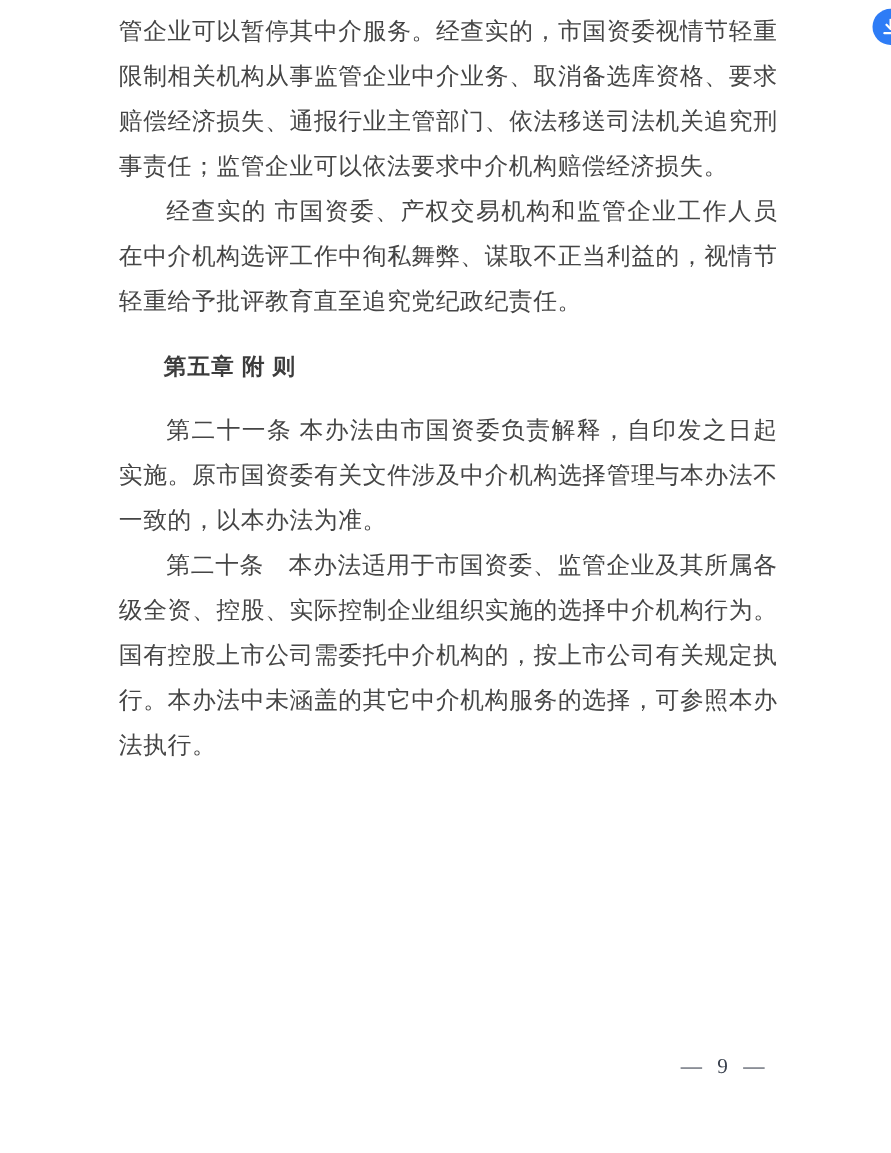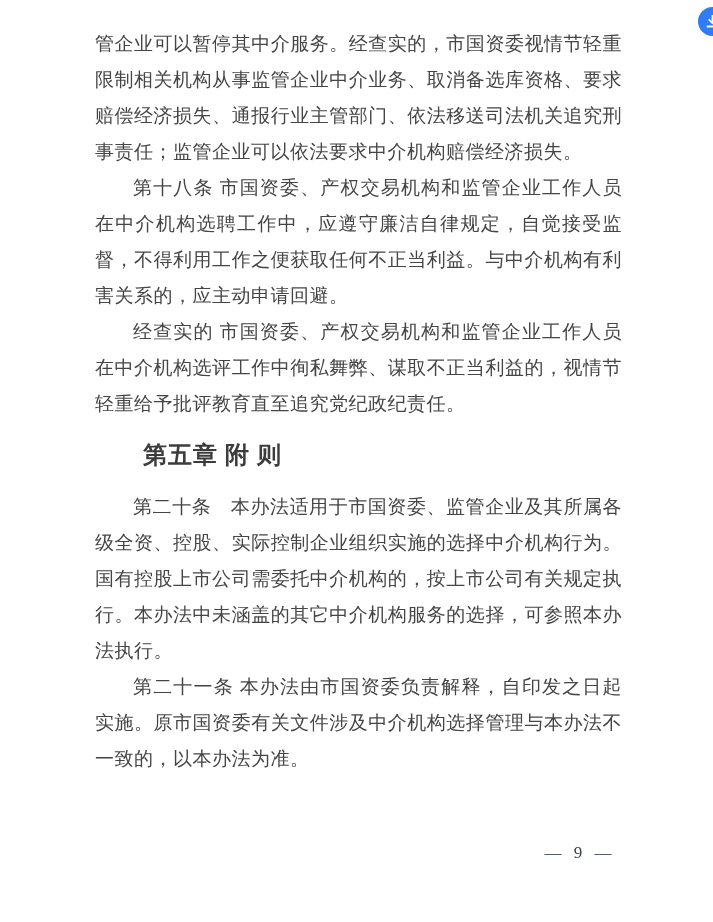--- a/index.html
+++ b/index.html
@@ -14,39 +14,39 @@
     position: relative;
     width: 713px;
     height: 922px;
     background: #ffffff;
     font-family: "Liberation Serif", "DejaVu Serif", serif;
     color: #454545;
   }
   .content {
     position: absolute;
     left: 95px;
-    top: 26px;
+    top: 8px;
     width: 527px;
   }
   .content p {
     margin: 0;
     font-size: 19px;
     line-height: 36px;
     text-align: justify;
     text-justify: inter-character;
     letter-spacing: 0.5px;
     color: #454545;
   }
   .content p.ind {
     text-indent: 2em;
   }
   .chapter {
     margin: 15px 0 16px 0;
     padding-left: 2em;
-    font-size: 24px;
+    font-size: 18px;
     line-height: 36px;
     font-weight: bold;
     color: #3c3c3c;
     letter-spacing: 1px;
   }
   .footer {
     position: absolute;
     left: 505px;
     top: 843px;
     width: 150px;
@@ -85,22 +85,21 @@
       <svg viewBox="0 0 13 13" width="13" height="13" xmlns="http://www.w3.org/2000/svg">
         <path d="M6.5 0.5 L6.5 7.5" stroke="#ffffff" stroke-width="1.8" fill="none" stroke-linecap="round"></path>
         <path d="M3.2 4.8 L6.5 8.2 L9.8 4.8" stroke="#ffffff" stroke-width="1.8" fill="none" stroke-linecap="round" stroke-linejoin="round"></path>
         <path d="M1.5 11.5 L11.5 11.5" stroke="#ffffff" stroke-width="1.8" fill="none" stroke-linecap="round"></path>
       </svg>
     </span>
   </div>
 
   <div class="content">
     <p class="cont">管企业可以暂停其中介服务。经查实的，市国资委视情节轻重限制相关机构从事监管企业中介业务、取消备选库资格、要求赔偿经济损失、通报行业主管部门、依法移送司法机关追究刑事责任；监管企业可以依法要求中介机构赔偿经济损失。</p>
-    <p class="ind">第十八条 市国资委、产权交易机构和监管企业工作人员在中介机构选聘工作中，应遵守廉洁自律规定，自觉接受监督，不得利用工作之便获取任何不正当利益。与中介机构有利害关系的，应主动申请回避。</p>
     <p class="ind">经查实的 市国资委、产权交易机构和监管企业工作人员在中介机构选评工作中徇私舞弊、谋取不正当利益的，视情节轻重给予批评教育直至追究党纪政纪责任。</p>
     <h2 class="chapter">第五章 附 则</h2>
+    <p class="ind">第二十一条 本办法由市国资委负责解释，自印发之日起实施。原市国资委有关文件涉及中介机构选择管理与本办法不一致的，以本办法为准。</p>
     <p class="ind">第二十条　本办法适用于市国资委、监管企业及其所属各级全资、控股、实际控制企业组织实施的选择中介机构行为。国有控股上市公司需委托中介机构的，按上市公司有关规定执行。本办法中未涵盖的其它中介机构服务的选择，可参照本办法执行。</p>
-    <p class="ind">第二十一条 本办法由市国资委负责解释，自印发之日起实施。原市国资委有关文件涉及中介机构选择管理与本办法不一致的，以本办法为准。</p>
   </div>
 
   <div class="footer">— 9 —</div>
 
 </div>
 
 </body></html>

